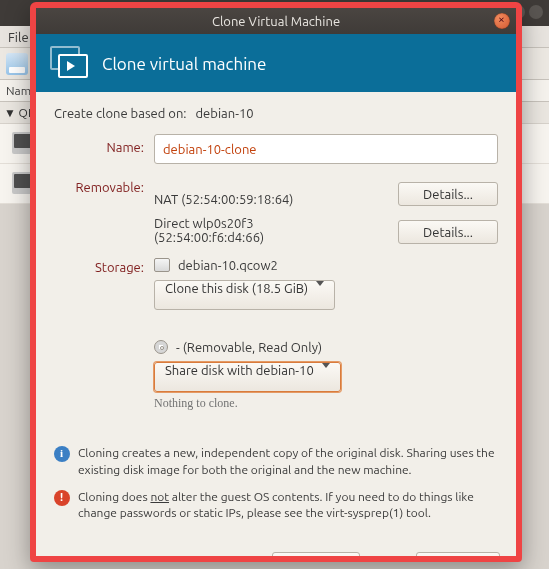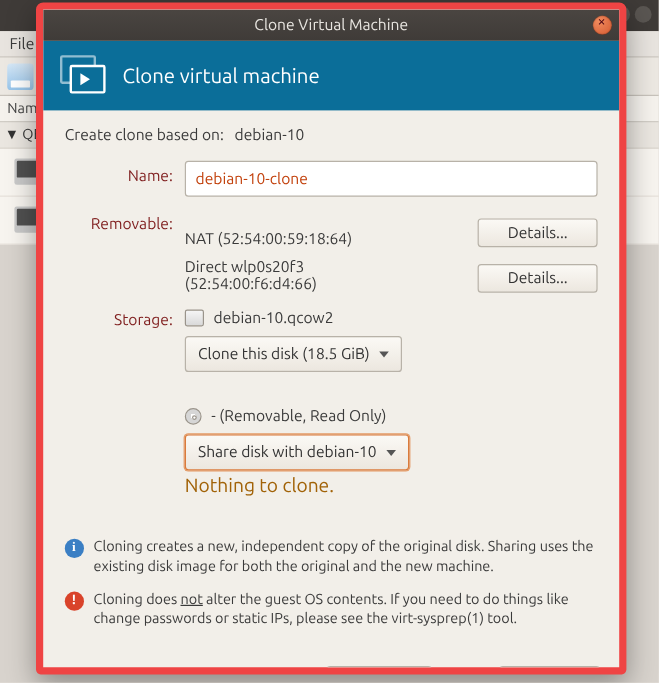--- a/index.html
+++ b/index.html
@@ -47,25 +47,25 @@
   .net-line{display:flex;align-items:flex-end;gap:10px;min-height:32px;}
   .net-line .net-text{flex:1;}
   .btn{height:24px;padding:0 24px;border:1px solid #b8b2a8;border-radius:3px;background:linear-gradient(#fbf9f5,#ece7df);font-size:13px;color:#333;cursor:pointer;}
   .btn.primary{min-width:76px;margin-left:46px;}
 
   .stor-block .stor-head{display:flex;align-items:center;gap:8px;height:22px;}
   .disk-icon{width:16px;height:14px;border:1px solid #9a948b;border-radius:2px;background:linear-gradient(#f5f5f5,#d9d9d9);position:relative;display:inline-block;}
   .cd-icon{width:14px;height:14px;border:1px solid #9a948b;border-radius:7px;background:radial-gradient(circle,#fff 25%,#d6d6d6 26%,#d6d6d6 100%);display:inline-block;position:relative;}
   .cd-icon:after{content:"";position:absolute;left:5px;top:5px;width:2px;height:2px;border:1px solid #9a948b;border-radius:2px;}
 
-  .combo{display:inline-flex;align-items:center;height:30px;border:1px solid #b8b2a8;border-radius:3px;background:linear-gradient(#fbf9f5,#ece7df);padding:0 10px;font-size:13px;color:#333;cursor:pointer;gap:8px;margin-top:4px;}
+  .combo{display:inline-flex;height:30px;border:1px solid #b8b2a8;border-radius:3px;background:linear-gradient(#fbf9f5,#ece7df);padding:0 10px;font-size:13px;color:#333;cursor:pointer;gap:8px;margin-top:4px;}
   .combo.hl{border-color:#d97b3c; box-shadow:0 0 0 1px #e49a65;}
   .caret{width:0;height:0;border-left:4px solid transparent;border-right:4px solid transparent;border-top:5px solid #555;}
 
-  .nothing{font-size:16px;color:#a16207;margin-top:4px;}
+  .nothing{font-size:12px;color:#737373;margin-top:4px;font-family:Liberation Serif, serif;}
 
   .info-area{margin-top:34px; font-size:12px; color:#3a3a3a;}
   .info-line{display:flex;gap:8px;margin-bottom:10px;line-height:1.4;}
   .info-icon{flex:0 0 16px;width:16px;height:16px;border-radius:8px;margin-top:1px;position:relative;}
   .info-icon.blue{background:#3b7fc4;}
   .info-icon.blue:after{content:"i";color:#fff;font-weight:bold;font-size:11px;position:absolute;left:6px;top:0;font-family:Georgia,serif;}
   .info-icon.red{background:#d9432a;}
   .info-icon.red:after{content:"!";color:#fff;font-weight:bold;font-size:11px;position:absolute;left:6px;top:0;}
   u{text-decoration:underline;}
 

